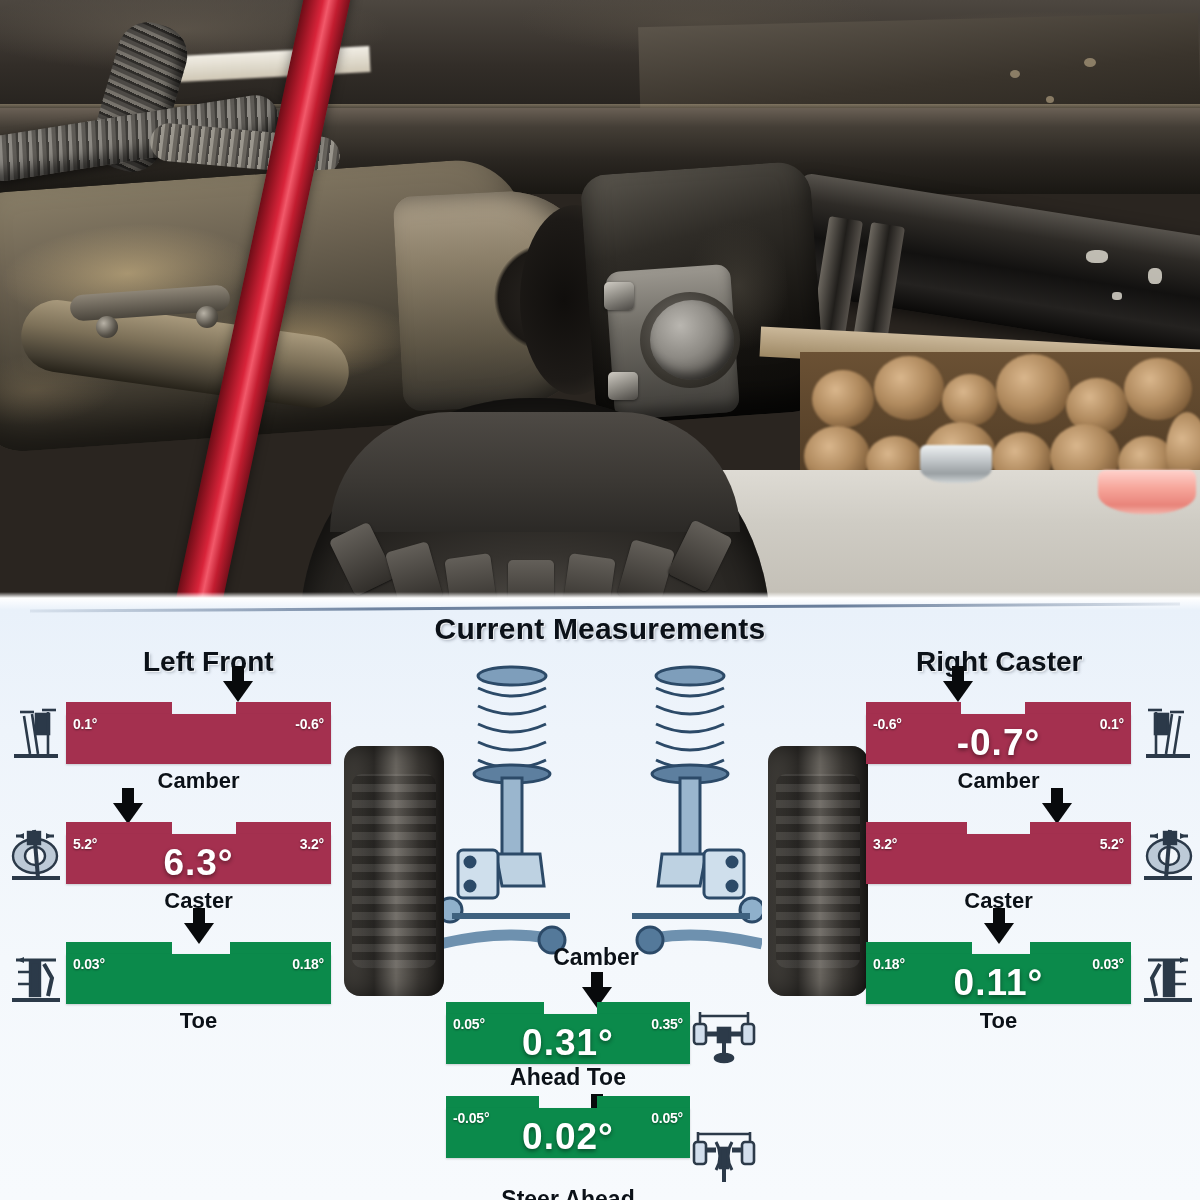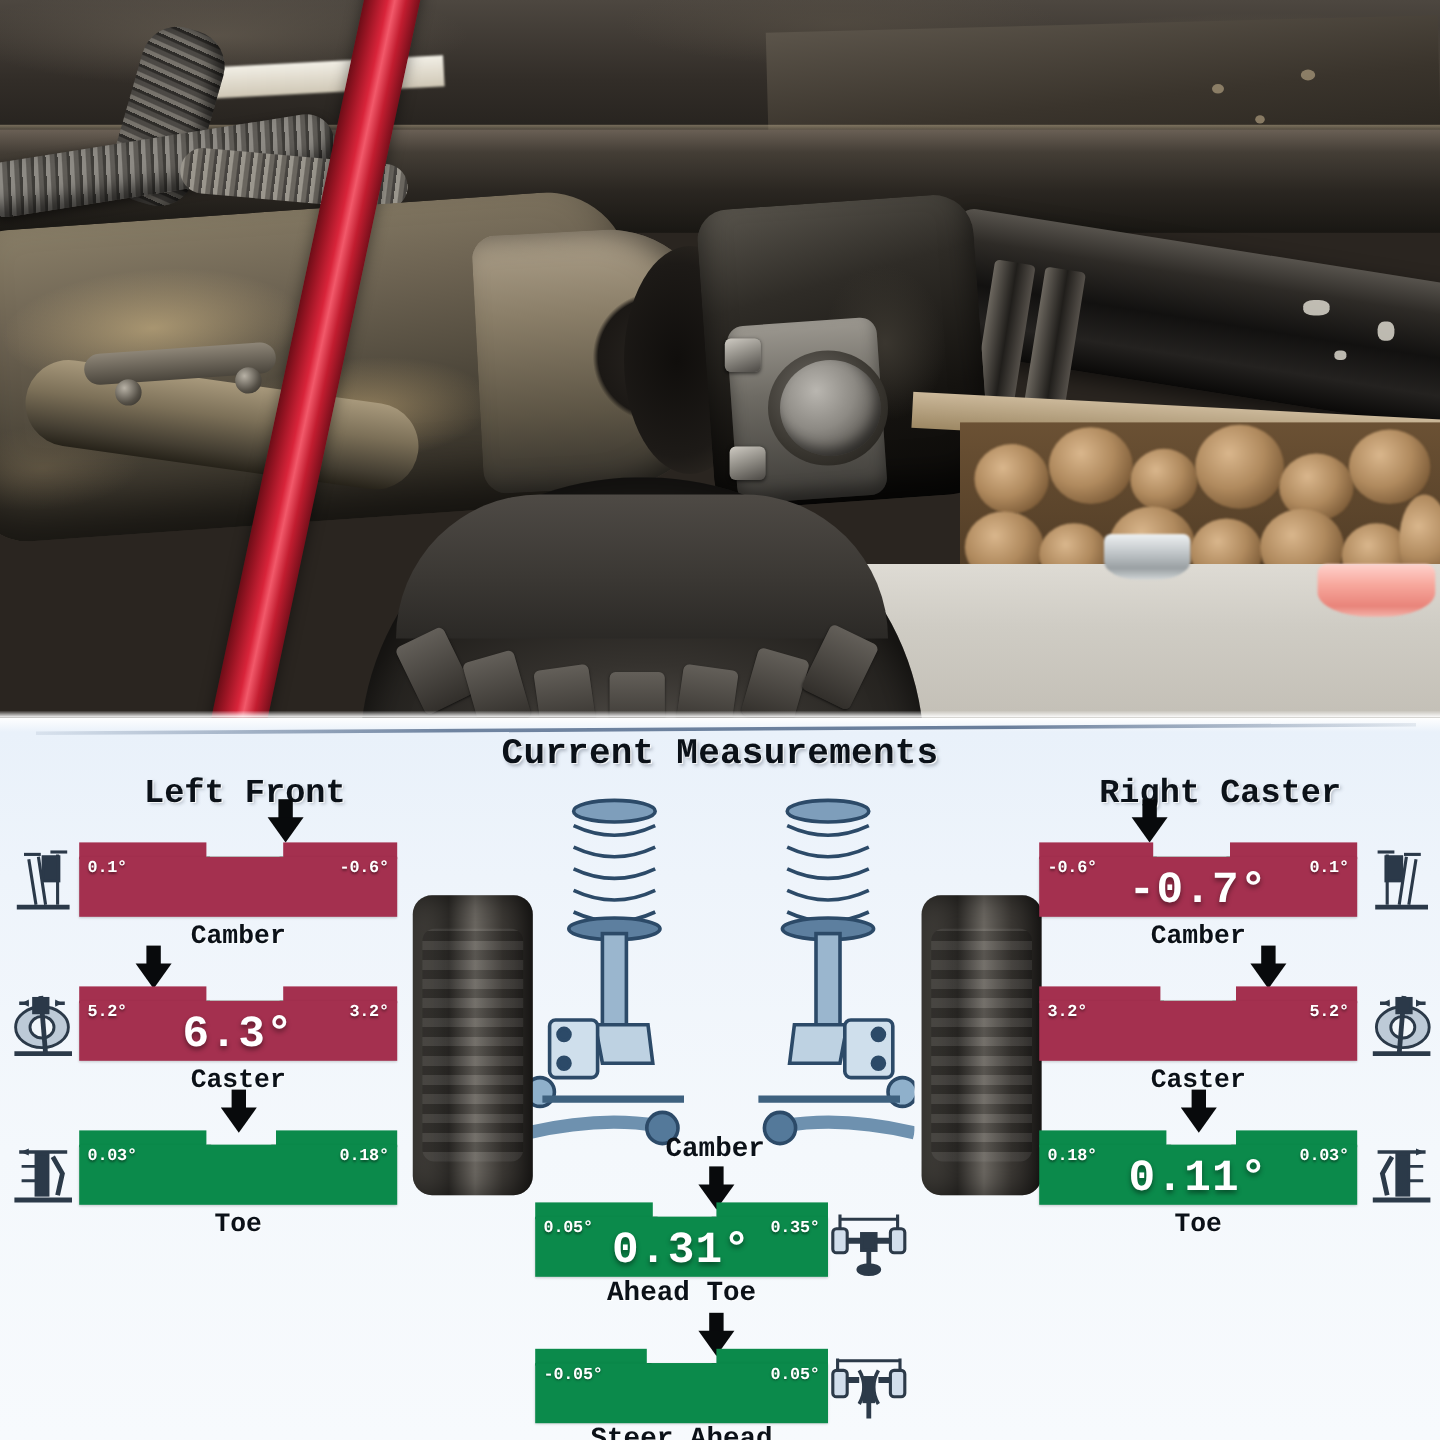--- a/index.html
+++ b/index.html
@@ -249,21 +249,20 @@
     left:0; bottom:0; width:1200px; height:6px;
     background: linear-gradient(180deg, rgba(255,255,255,0), #ffffff);
   }
 
   
   .align-pane {
     position: relative;
     width: 1200px; height: 602px;
     background: linear-gradient(180deg,#ffffff 0%,#e9f1fa 2%,#eef4fb 22%,#f4f8fc 60%,#f7fafd 100%);
     overflow: hidden;
-    font-family: Liberation Mono, monospace;
   }
   .align-topline {
     position:absolute; left: 30px; top: 8px; width: 1150px; height: 3px;
     background: linear-gradient(90deg, rgba(120,140,165,.15), rgba(70,95,130,.75) 30%, rgba(70,95,130,.8) 70%, rgba(120,140,165,.15));
     transform: rotate(-0.35deg);
   }
 
   .title {
     position: absolute; left: 0; top: 14px; width: 1200px;
     text-align: center;
@@ -271,21 +270,21 @@
     letter-spacing: .2px;
     color: #0b1118;
     text-shadow: 1px 1px 0 rgba(255,255,255,.8), 2px 2px 3px rgba(60,70,85,.35);
   }
 
   .side-label {
     position: absolute;
     font-size: 28px; font-weight: bold; color: #0b1118;
     text-shadow: 1px 1px 0 rgba(255,255,255,.8), 2px 2px 3px rgba(60,70,85,.3);
   }
-  .label-left  { left: 120px; top: 48px; }
+  .label-left  { left: 143px; top: 48px; }
   .label-right { left: 916px; top: 48px; }
 
   
   .arrow {
     position: absolute;
     width: 30px; height: 36px;
   }
   .arrow .stem {
     position: absolute; left: 9px; top: 0; width: 12px; height: 17px;
     background: #080a0c;
@@ -692,28 +691,29 @@
         <ellipse cx="32" cy="56" rx="9" ry="4" fill="#1b2a3a"></ellipse>
       </g>
         </svg>
     </div>
     <div class="center-label" style="left:468px; top:466px;">Ahead Toe</div>
 
     <div class="arrow" style="left:582px; top:496px;">
         <div class="stem"></div>
         <div class="head"></div>
       </div>
-    <div class="gauge is-green" style="left:446px; top:526px; width:244px;">
+    <div class="gauge is-green" style="left:446px; top:498px; width:244px;">
       <div class="shoulder-l" style="left:0; width:38%;"></div>
       <div class="shoulder-r" style="right:0; width:38%;"></div>
       <div class="target" style="left:38%; width:24%;"></div>
       <div class="tickdot" style="left:49%;"></div>
       <div class="bar"></div>
       <div class="lim lim-l">-0.05°</div>
       <div class="lim lim-r">0.05°</div>
+      <div class="val">0.02°</div>
     </div>
     <div class="sch" style="left:692px; top:526px; width:64px;">
       <svg viewBox="0 0 64 62" width="64" height="62">
           <g stroke="#1b2a3a" fill="none" stroke-width="2.6">
         <path d="M6 8 L6 20 M58 8 L58 20 M6 10 L58 10"></path>
         <rect x="2" y="18" width="12" height="22" rx="3" fill="#cfdceb"></rect>
         <rect x="50" y="18" width="12" height="22" rx="3" fill="#cfdceb"></rect>
         <path d="M14 26 L24 26 M40 26 L50 26" stroke-width="5"></path>
         <path d="M24 18 q8 14 0 28 M40 18 q-8 14 0 28" stroke-width="3"></path>
         <rect x="28" y="24" width="8" height="20" fill="#1b2a3a"></rect>

